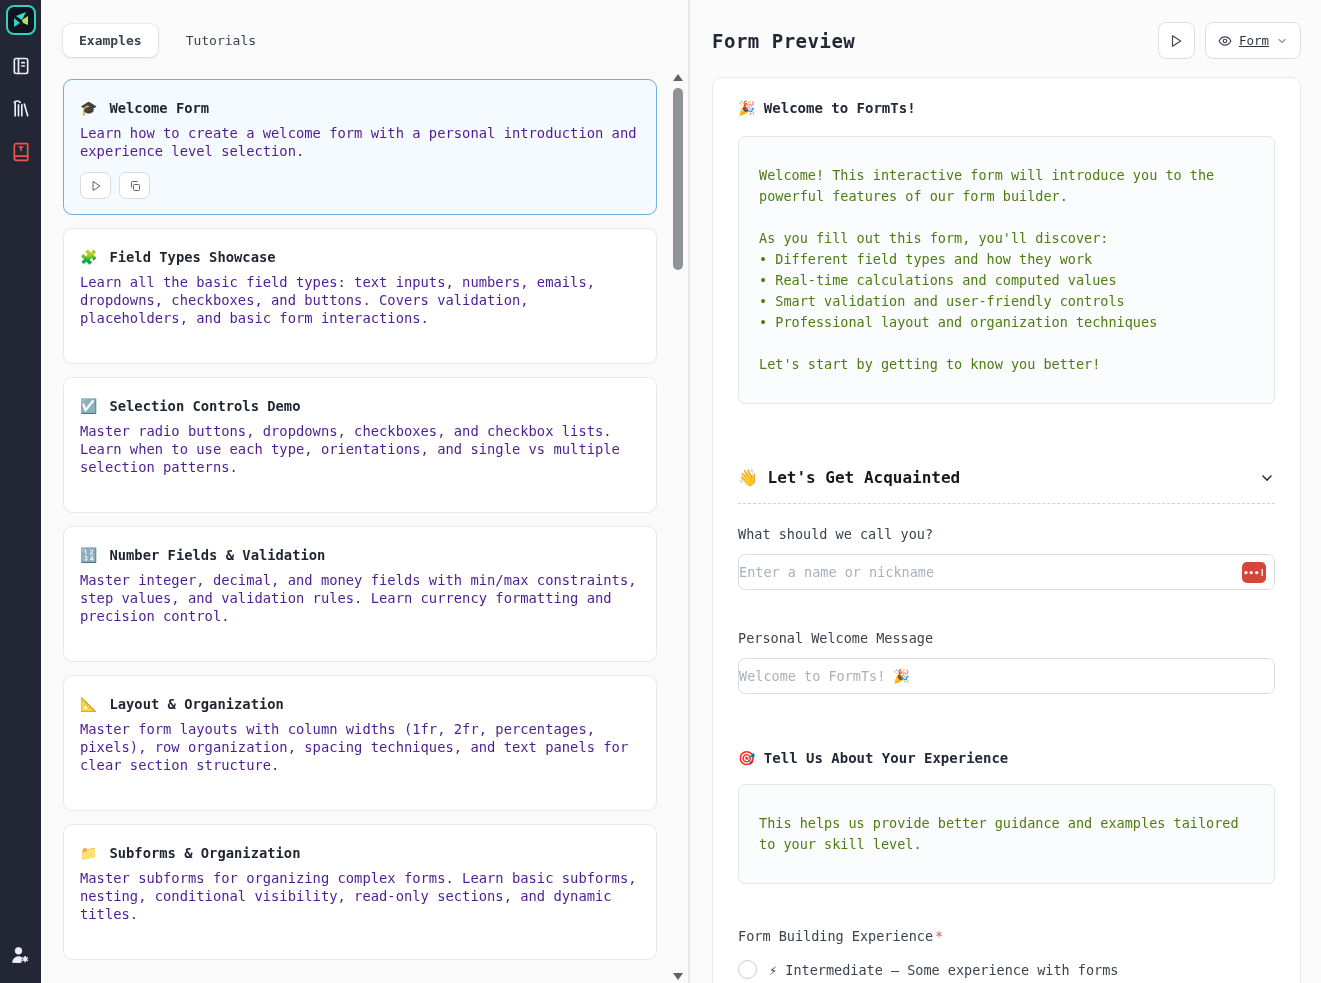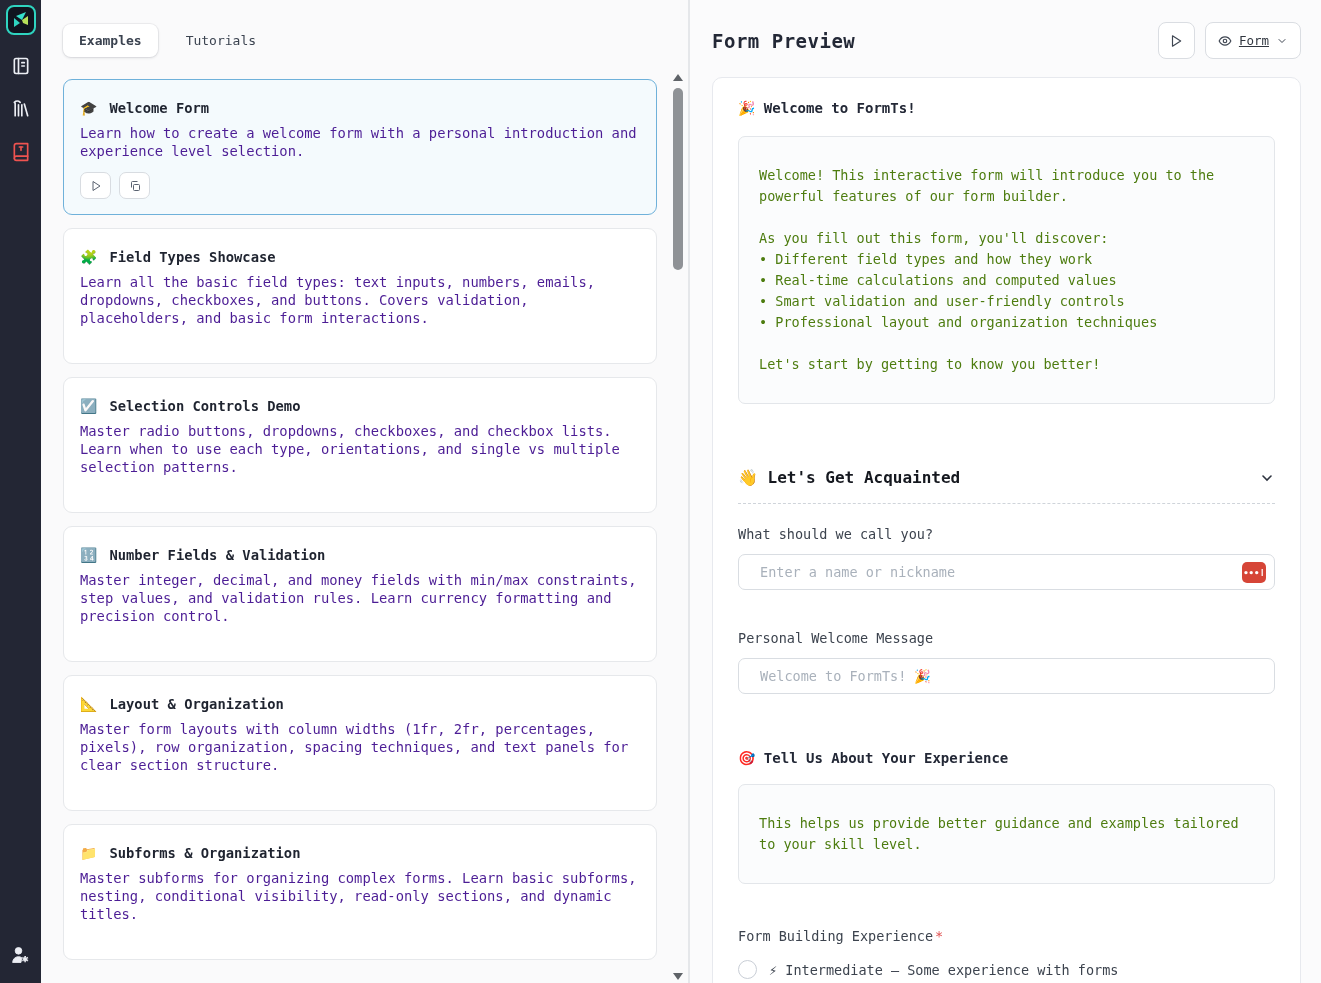--- a/index.html
+++ b/index.html
@@ -59,21 +59,21 @@
   .form-heading { font-size: 14px; font-weight: bold; color: #232836; margin-bottom: 20px; }
   .text-panel { border: 1px solid #e3e6ea; background: #fbfcfd; border-radius: 7px; padding: 28px 20px;
     font-size: 13.5px; line-height: 21px; color: #4d7c0f; white-space: pre-wrap; }
 
   .section-header { display: flex; align-items: center; justify-content: space-between; margin-top: 64px;
     padding-bottom: 16px; border-bottom: 1px dashed #cfd4da; cursor: pointer; }
   .section-title { font-size: 16px; font-weight: bold; color: #15181f; }
 
   .field-label { display: block; font-size: 13.5px; color: #3c434e; margin: 22px 0 12px 0; }
   .input-wrap { position: relative; }
-  .text-input { width: 100%; height: 36px; border: 1px solid #d9dde2; border-radius: 7px; padding: 0 21px;
+  .text-input { width: 100%; height: 36px; border: 1px solid #d9dde2; border-radius: 7px; padding: 0 0;
     font-family: inherit; font-size: 13.5px; color: #0369a1; background: #fff; outline: none; }
   .text-input::placeholder { color: #a9b1bb; }
   .pw-badge { position: absolute; right: 9px; top: 8px; width: 24px; height: 21px; background: #d64537; border-radius: 5px;
     display: flex; align-items: center; justify-content: center; }
   .pw-badge::before { content: "•••ǀ"; color: #ffffff; font-size: 9px; letter-spacing: 0; font-weight: bold; }
 
   .subsection-title { font-size: 14px; font-weight: bold; color: #232836; margin: 56px 0 18px 0; }
 
   .rg-label { font-size: 13.5px; color: #3c434e; margin: 44px 0 16px 0; }
   .req { color: #e05252; margin-left: 2px; }

